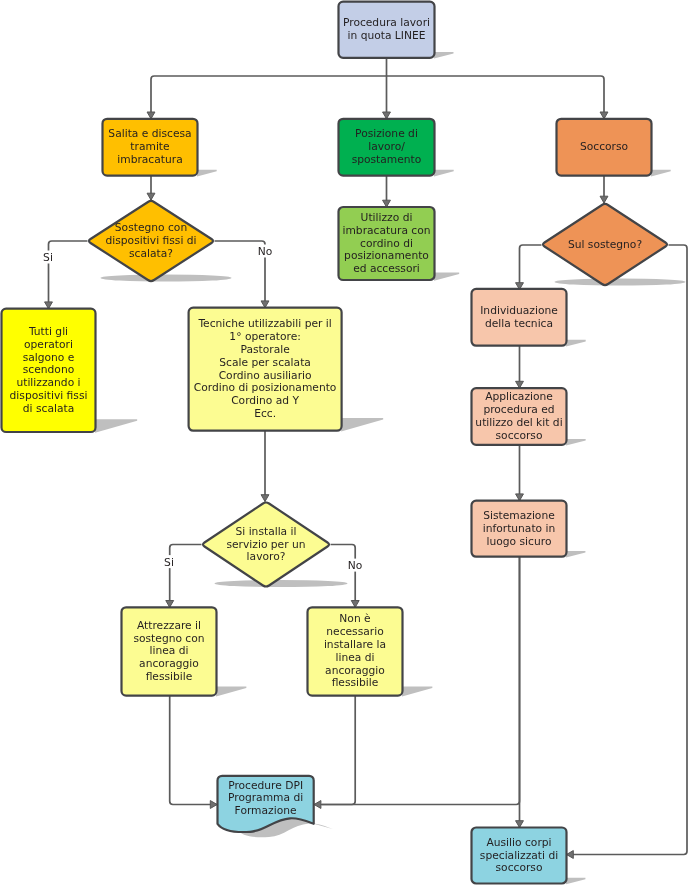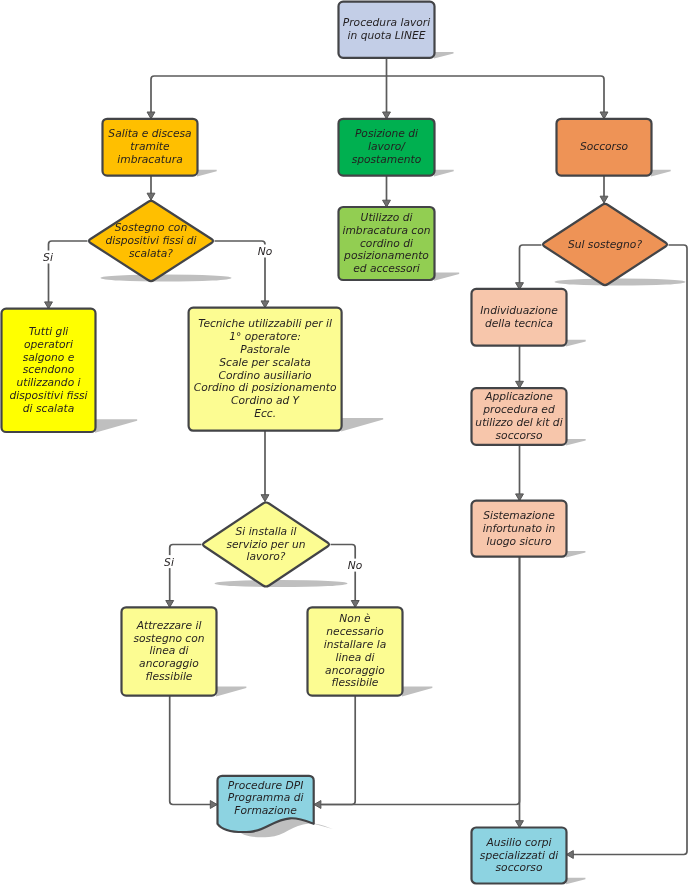--- a/index.html
+++ b/index.html
@@ -1,18 +1,18 @@
 <!DOCTYPE html>
 <html><head>
 <meta charset="utf-8">
 <style>
   html,body{margin:0;padding:0;background:#ffffff;}
   body{width:690px;height:886px;overflow:hidden;
        font-family:"DejaVu Sans",sans-serif;}
-  #stage{position:relative;width:690px;height:886px;font-style:italic;}
+  #stage{position:relative;width:690px;height:886px;}
   svg{display:block;position:absolute;top:0;left:0;}
   text{font-family:"DejaVu Sans",sans-serif;}
   svg{shape-rendering:geometricPrecision;}
   #stage{transform:translateZ(0);}
   .nt{font-size:10.7px;fill:#231f20;text-anchor:middle;dominant-baseline:middle;}
   .el{font-size:10.7px;fill:#231f20;}
 </style>
 </head>
 <body>
 

